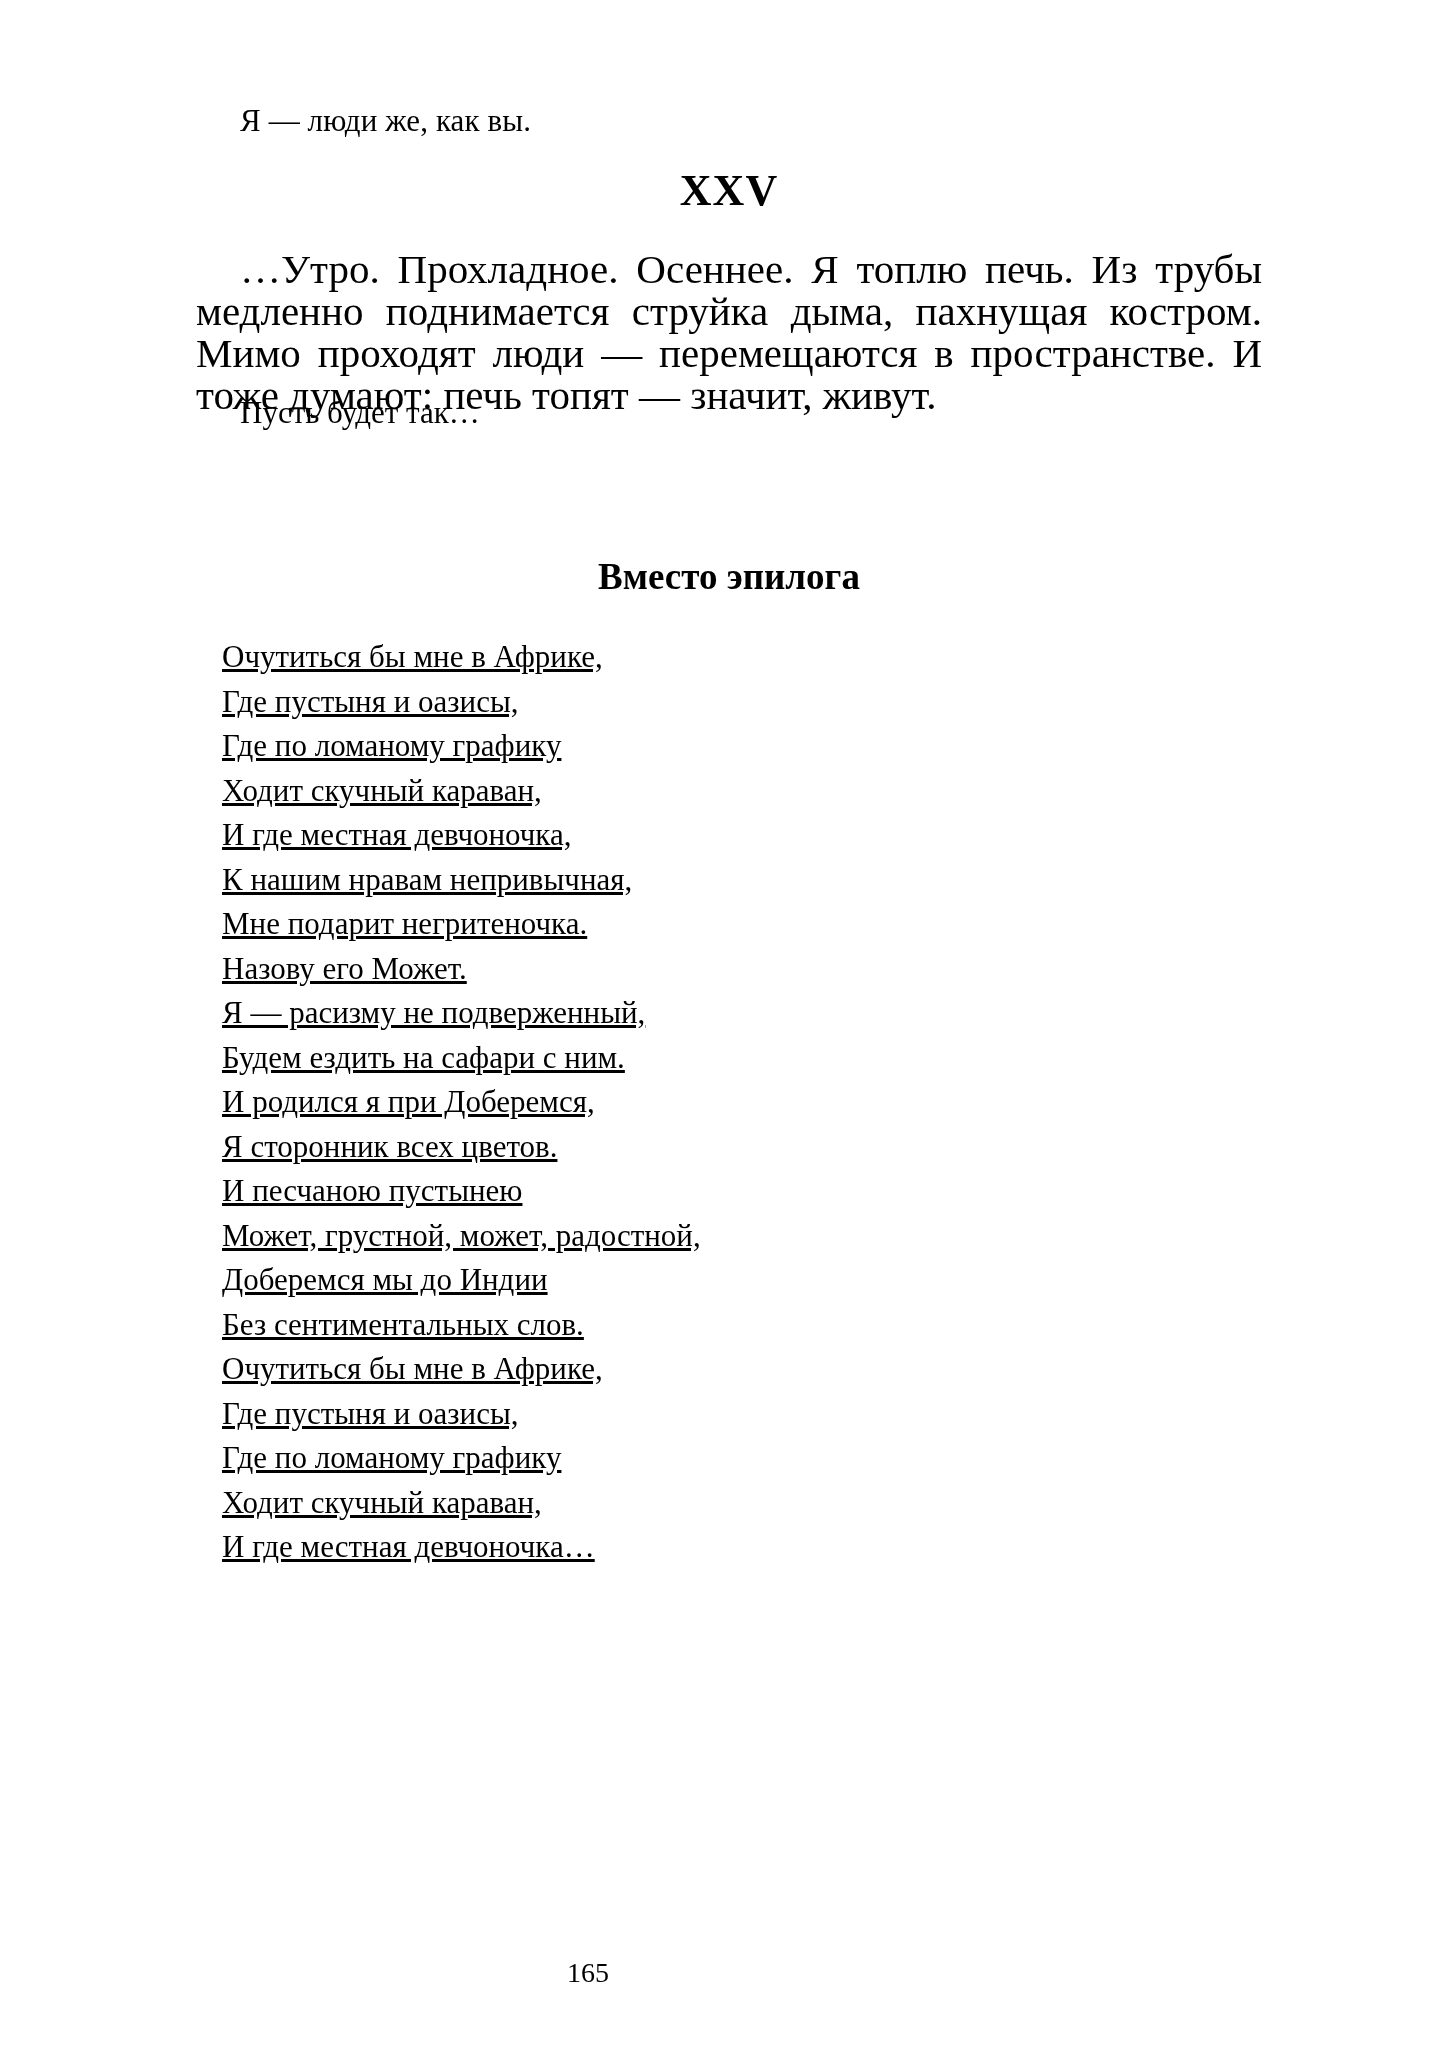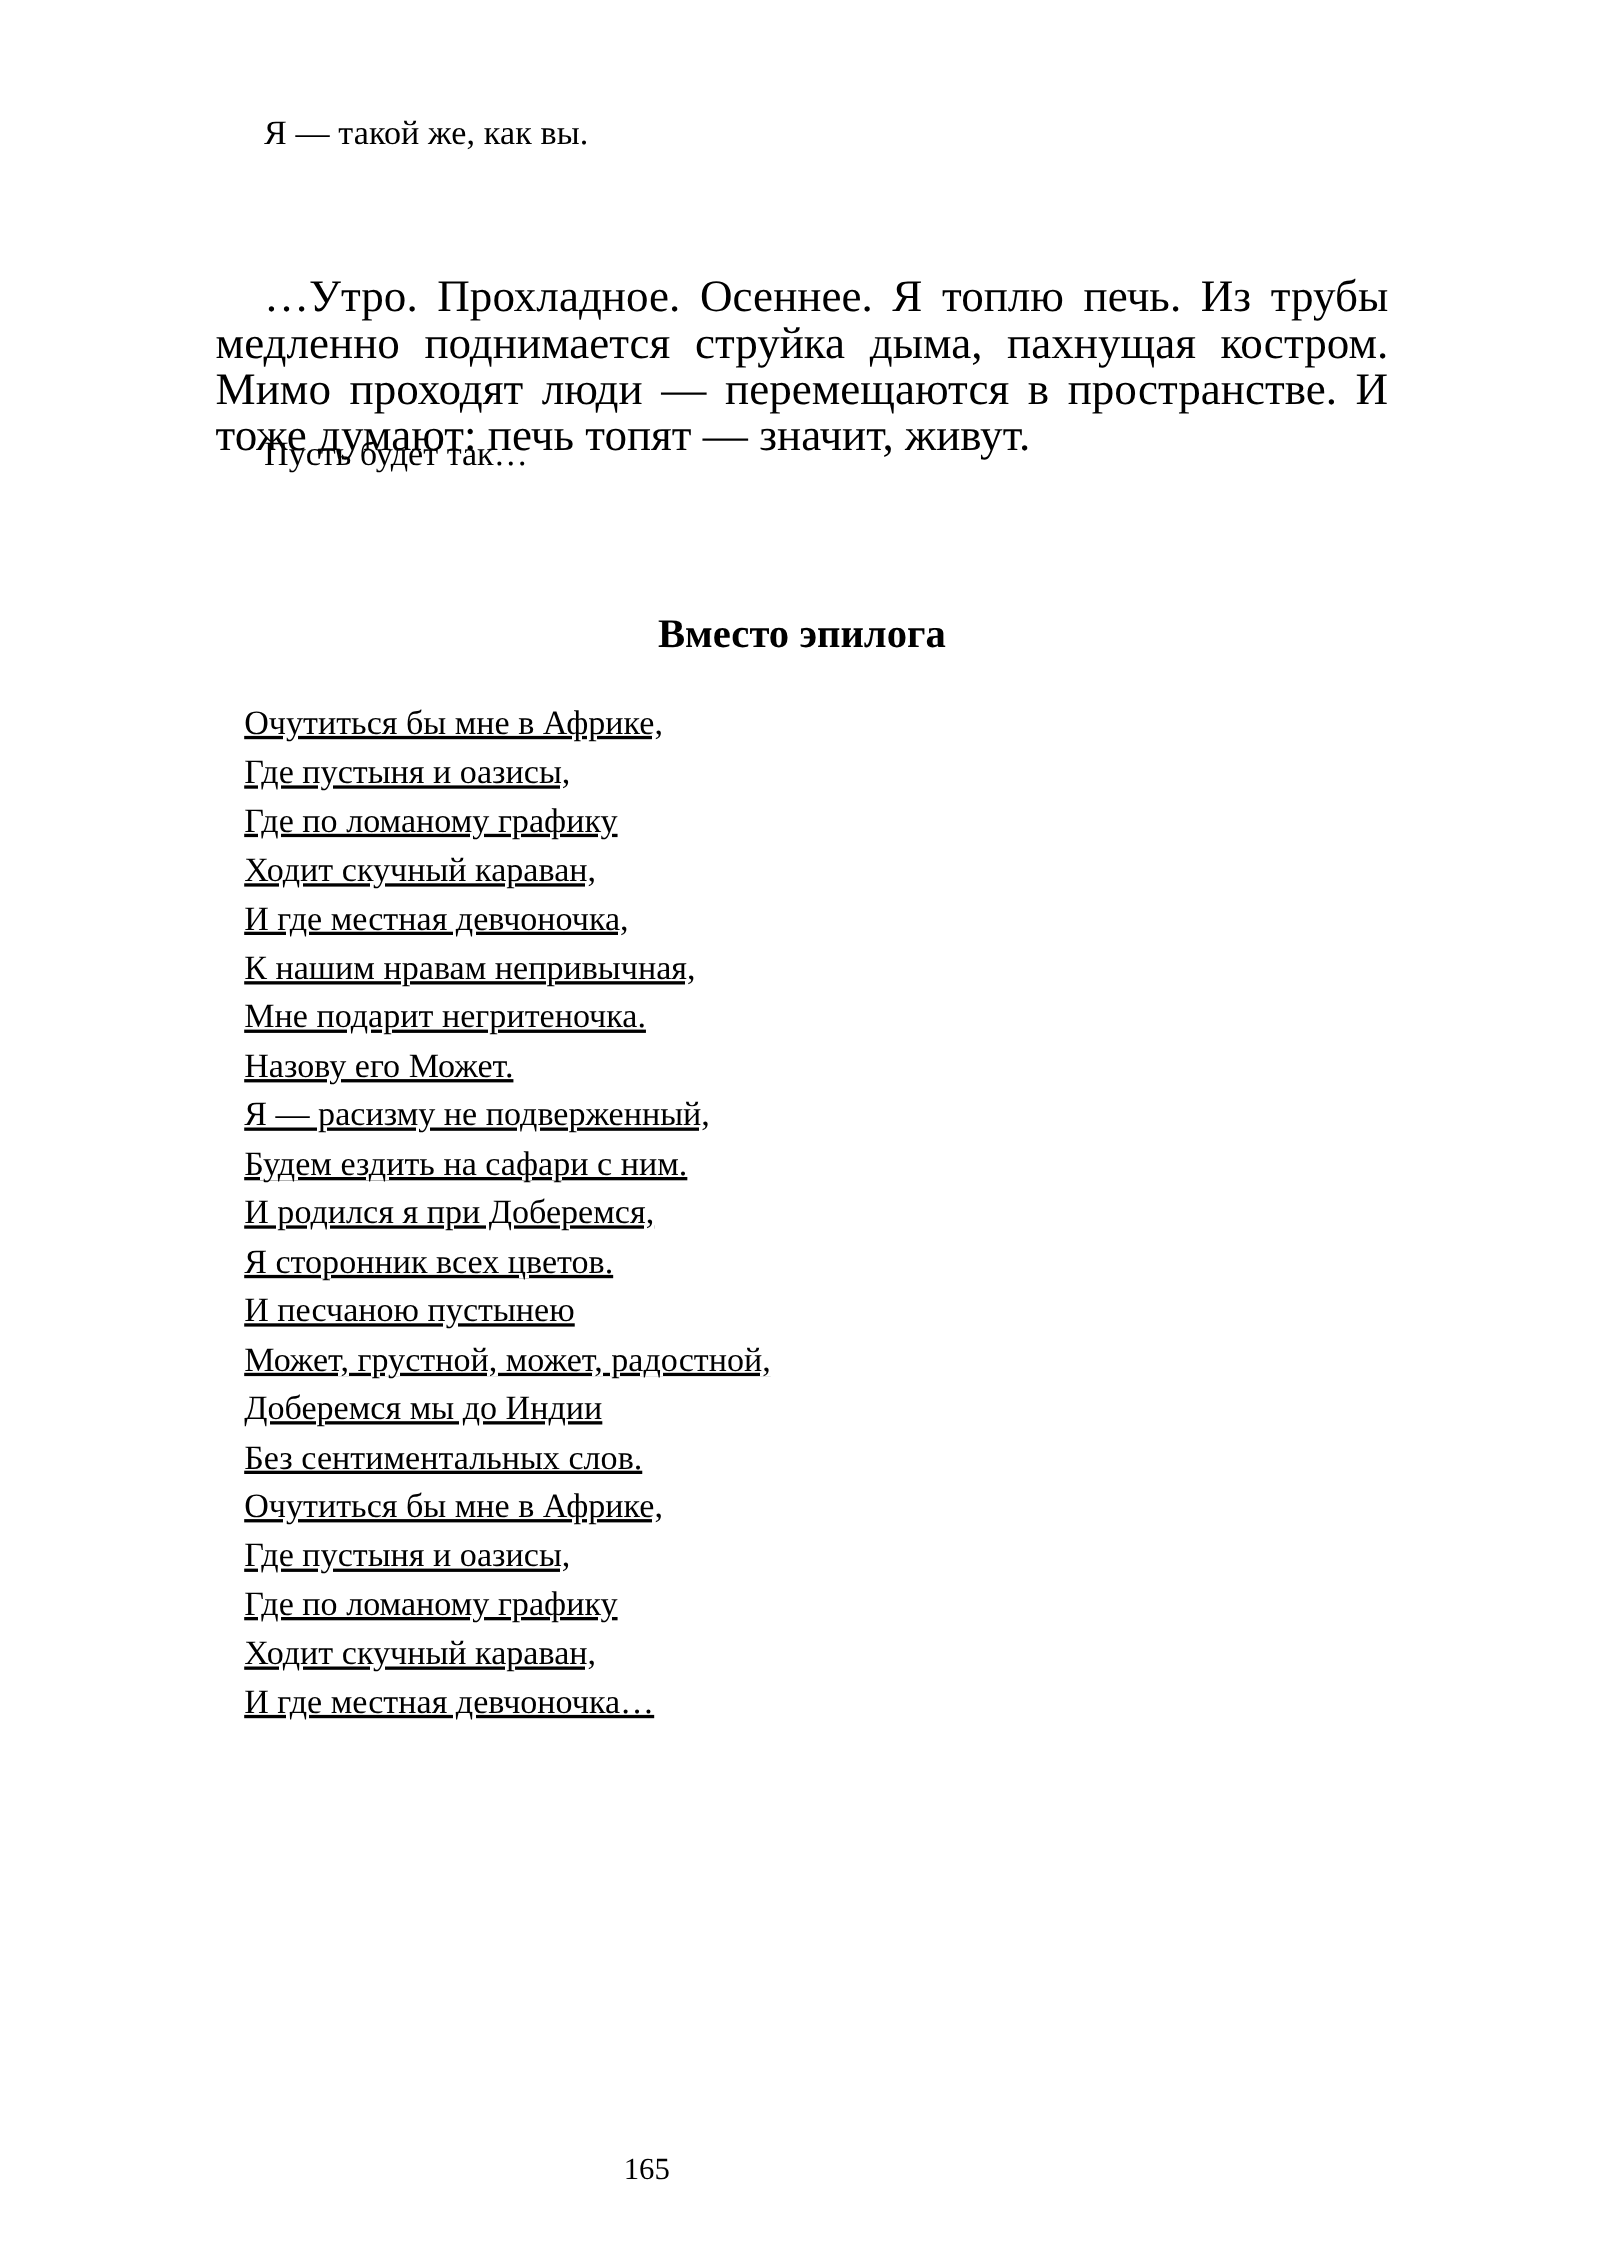--- a/index.html
+++ b/index.html
@@ -128,22 +128,23 @@
     text-align: center;
     font-size: 28px;
   }
 </style>
 </head>
 <body>
 
 <div class="page">
   <div class="content">
 
-    <div class="body-line prev-frag">Я — такой же, как вы.</div>
+    <div class="body-line prev-frag">Я — люди же, как вы.</div>
 
+    <div class="section-number">XXV</div>
 
     <div class="prose">…Утро. Прохладное. Осеннее. Я топлю печь. Из трубы медленно поднимается струйка дыма, пахнущая костром. Мимо проходят люди — перемещаются в пространстве. И тоже думают: печь топят — значит, живут.</div>
 
     <div class="prose-tail">Пусть будет так…</div>
 
     <div class="epilogue-title">Вместо эпилога</div>
 
     <div class="verse">
       <div class="verse-line">Очутиться бы мне в Африке,</div>
       <div class="verse-line">Где пустыня и оазисы,</div>

